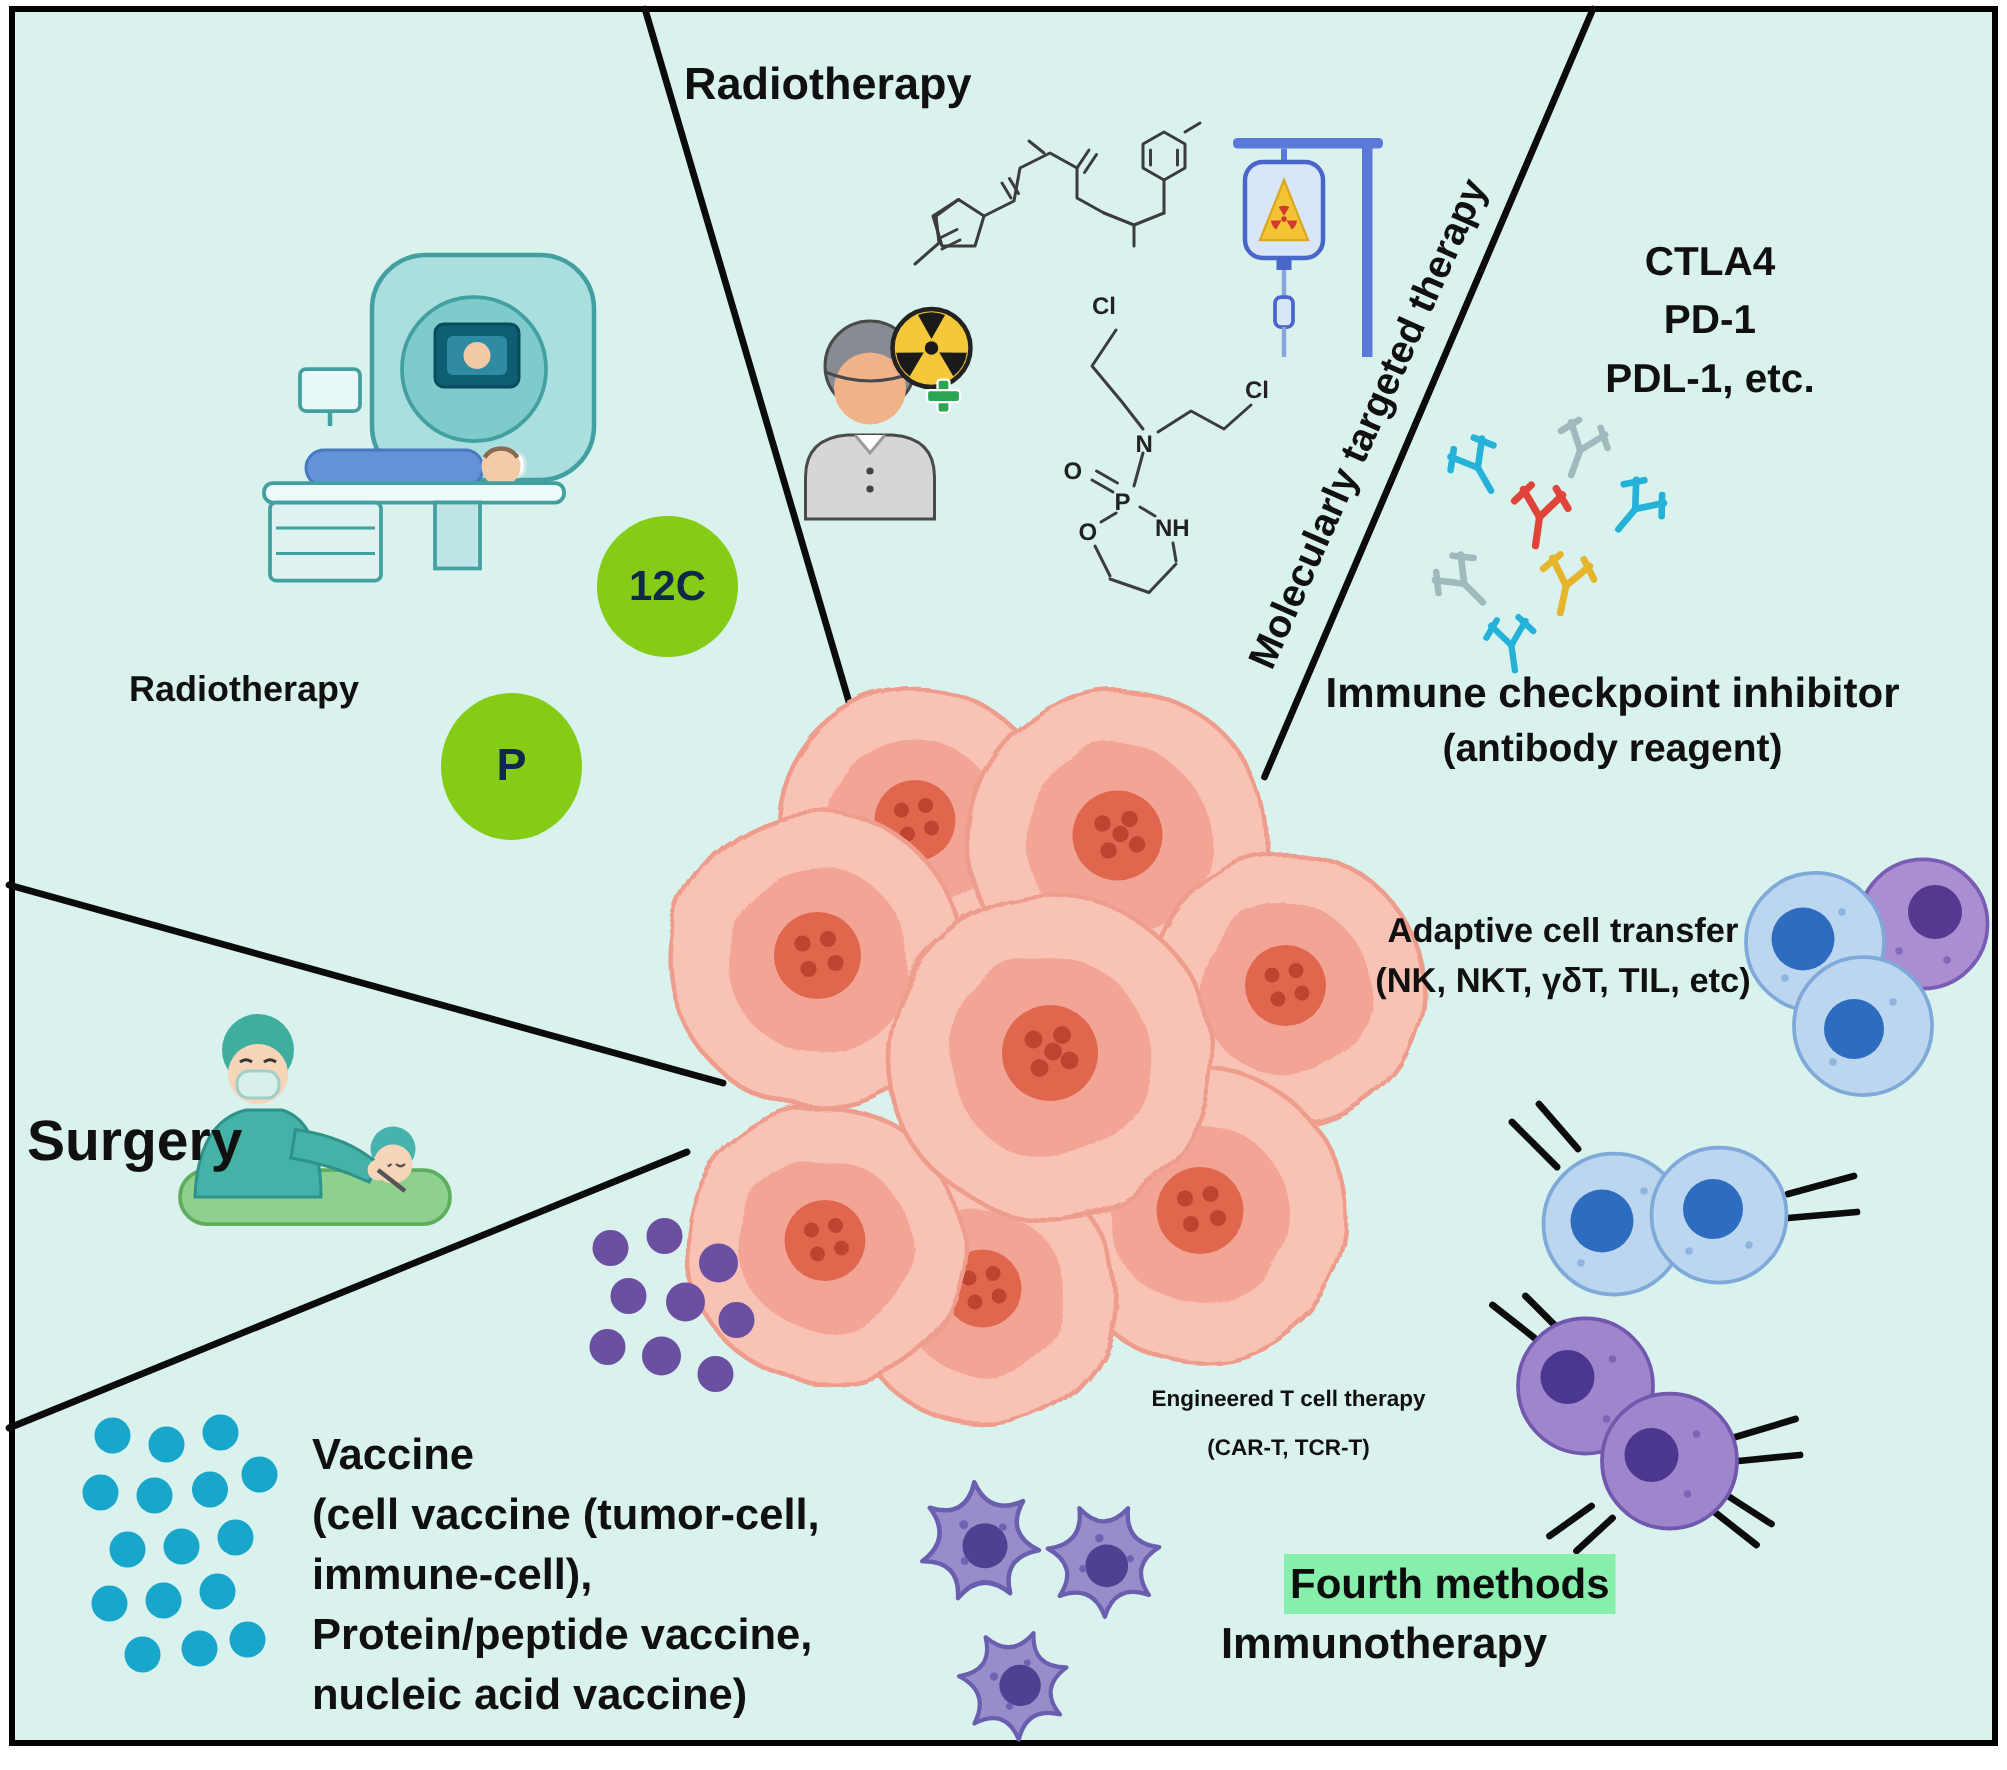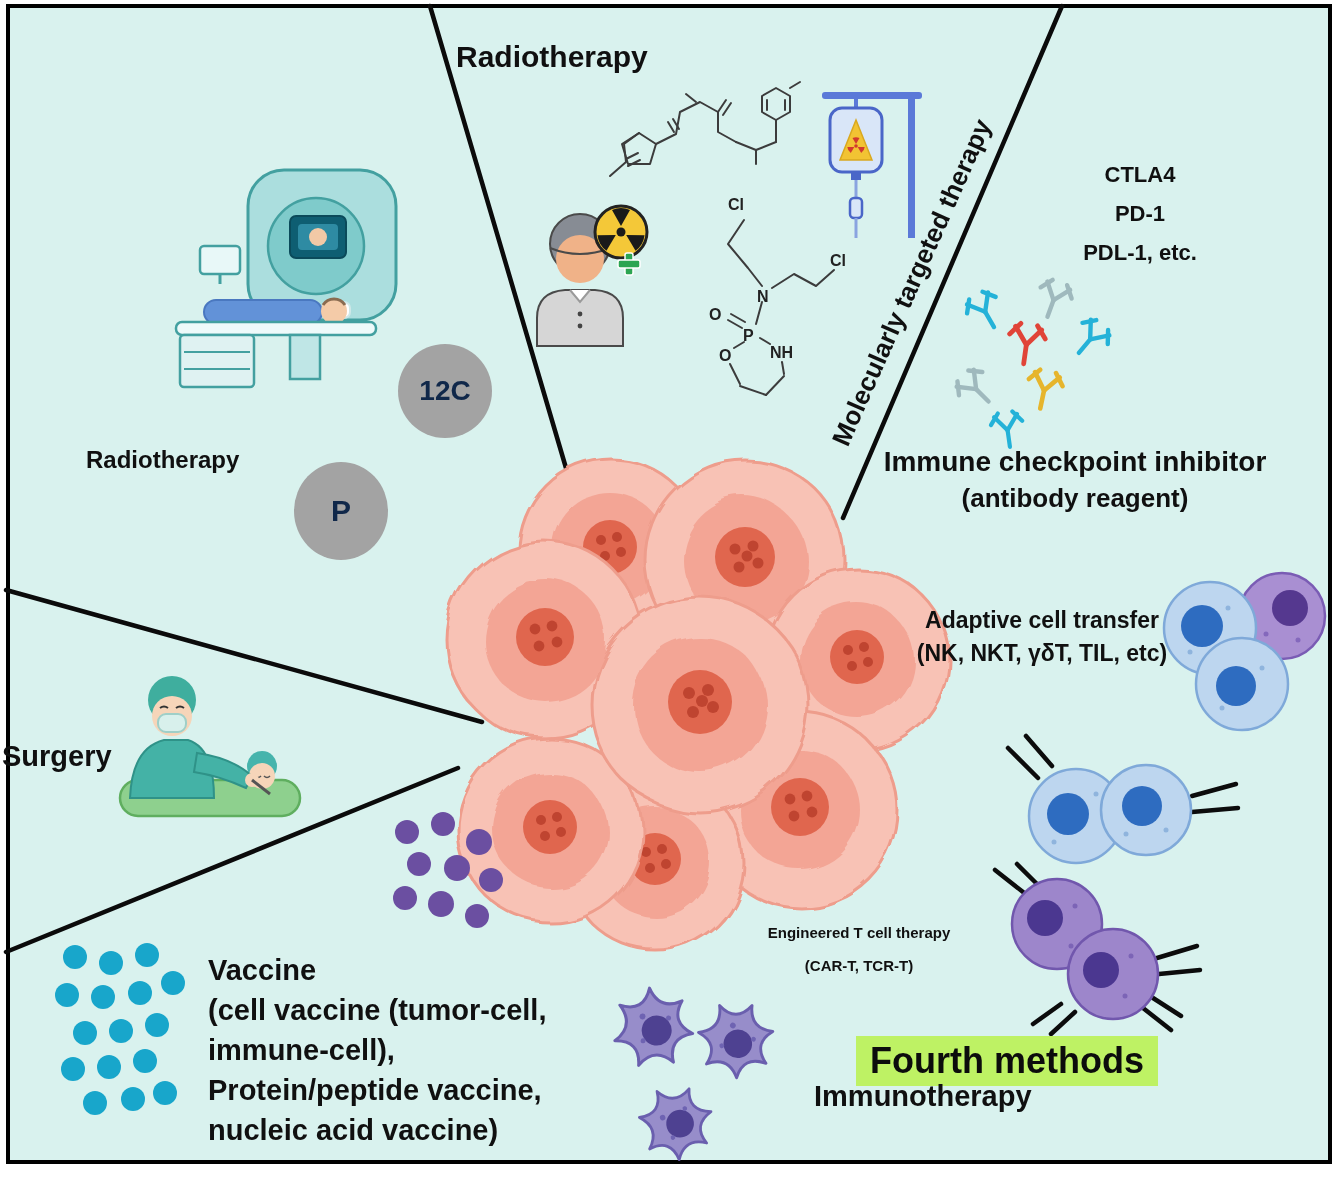--- a/index.html
+++ b/index.html
@@ -4,25 +4,25 @@
 <style>
   * { margin:0; padding:0; box-sizing:border-box; }
   body { font-family:"Liberation Sans", sans-serif; background:#ffffff; }
   .canvas { position:relative; width:1338px; height:1180px; background:#ffffff; overflow:hidden; }
   .bg { position:absolute; left:6px; top:4px; width:1326px; height:1160px;
         background:#d9f2ee; border:4px solid #000; z-index:0; }
   .lines { position:absolute; left:0; top:0; z-index:1; }
   .icon { position:absolute; z-index:2; overflow:visible; }
   .lbl { position:absolute; font-weight:700; color:#101010; z-index:5; white-space:nowrap; }
   .center { text-align:center; }
-  .bubble { position:absolute; z-index:2; background:#a3a3a3; border-radius:50%;
+  .bubble { position:absolute; z-index:2; background:#84cc16; border-radius:50%;
             display:flex; align-items:center; justify-content:center;
             font-weight:700; color:#10284a; }
-  .badge { position:absolute; z-index:5; background:#bef264; color:#0c0c0c;
-           font-weight:700; font-size:36px; padding:4px 14px; }
+  .badge { position:absolute; z-index:5; background:#86efac; color:#0c0c0c;
+           font-weight:700; font-size:28px; padding:4px 4px; }
   .atom { position:absolute; z-index:4; font-size:16px; font-weight:600; color:#222; }
   .rot { transform:rotate(-66deg); }
 </style>
 </head>
 <body>
 
 <div class="canvas">
 
   <div class="bg"></div>
 
@@ -412,34 +412,34 @@
       <circle cx="20" cy="90" r="12"></circle>
         <circle cx="56" cy="96" r="13"></circle>
         <circle cx="92" cy="108" r="12"></circle>
     </g>
   </svg>
 
   <div class="lbl" style="left:456px; top:40px; font-size:30px;">Radiotherapy</div>
 
   <div class="lbl rot" style="left:702px; top:267px; width:420px; font-size:26px; text-align:center;">Molecularly targeted therapy</div>
 
-  <div class="lbl center" style="left:1030px; top:155px; width:220px; font-size:22px; line-height:39px;">
+  <div class="lbl center" style="left:1030px; top:155px; width:220px; font-size:27px; line-height:39px;">
     <div>CTLA4</div>
     <div>PD-1</div>
     <div>PDL-1, etc.</div>
   </div>
 
   <div class="lbl center" style="left:875px; top:444px; width:400px; font-size:28px; line-height:36px;">
     <div>Immune checkpoint inhibitor</div>
     <div style="font-size:26px;">(antibody reagent)</div>
   </div>
 
   <div class="lbl" style="left:86px; top:446px; font-size:24px;">Radiotherapy</div>
 
-  <div class="lbl" style="left:2px; top:740px; font-size:29px;">Surgery</div>
+  <div class="lbl" style="left:18px; top:740px; font-size:38px;">Surgery</div>
 
   <div class="lbl center" style="left:892px; top:604px; width:300px; font-size:23px; line-height:33px;">
     <div>Adaptive cell transfer</div>
     <div>(NK, NKT, γδT, TIL, etc)</div>
   </div>
 
   <div class="lbl" style="left:208px; top:950px; font-size:29px; line-height:40px;">
     <div>Vaccine</div>
     <div>(cell vaccine (tumor-cell,</div>
     <div>immune-cell),</div>

